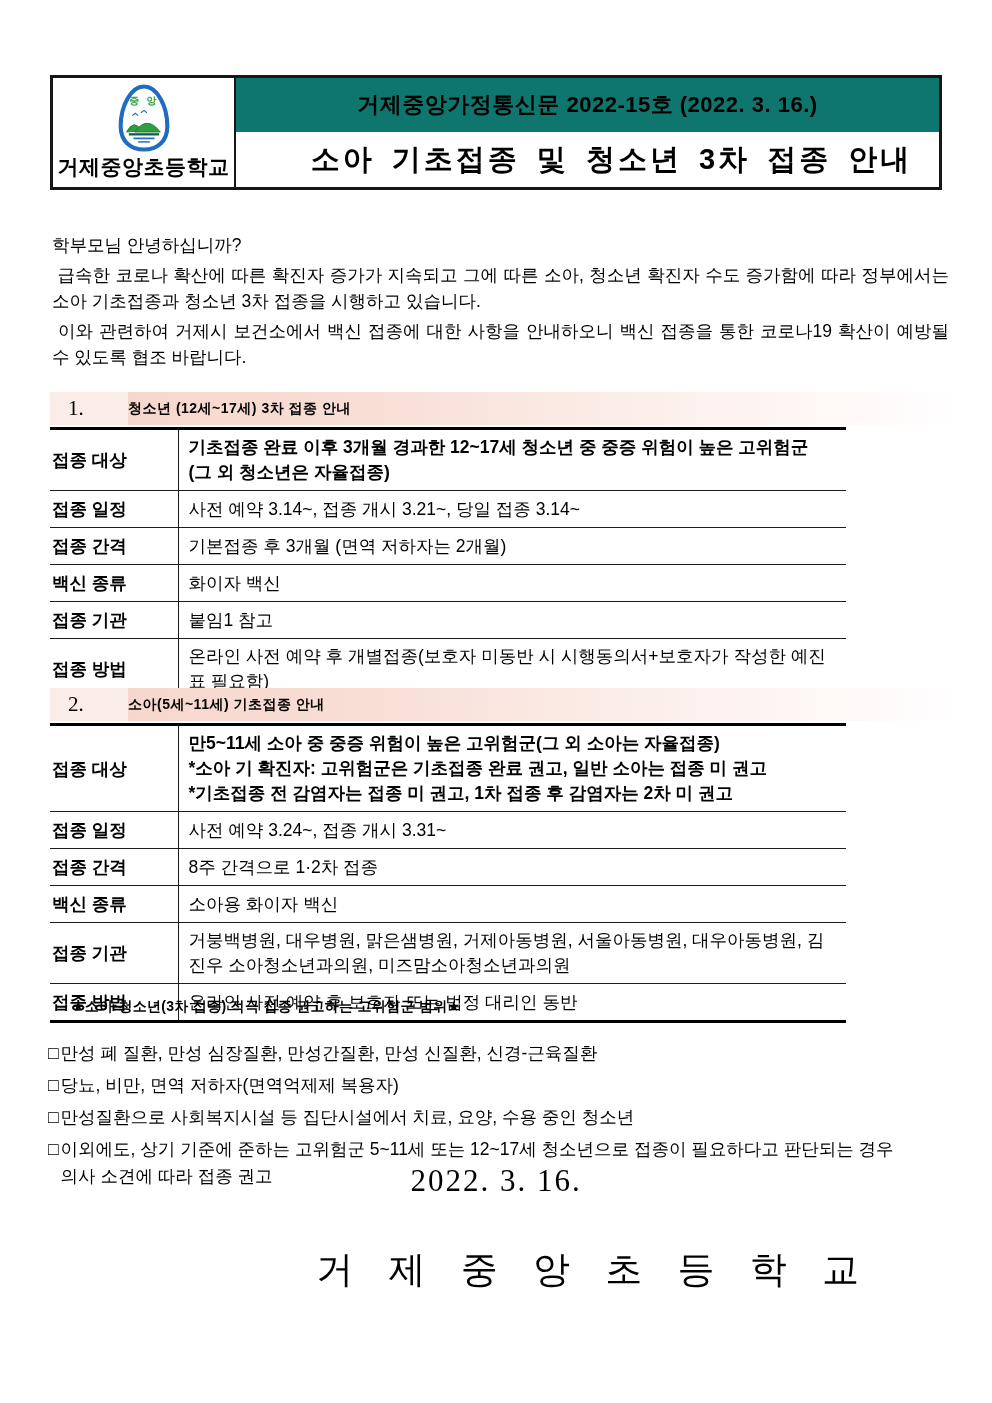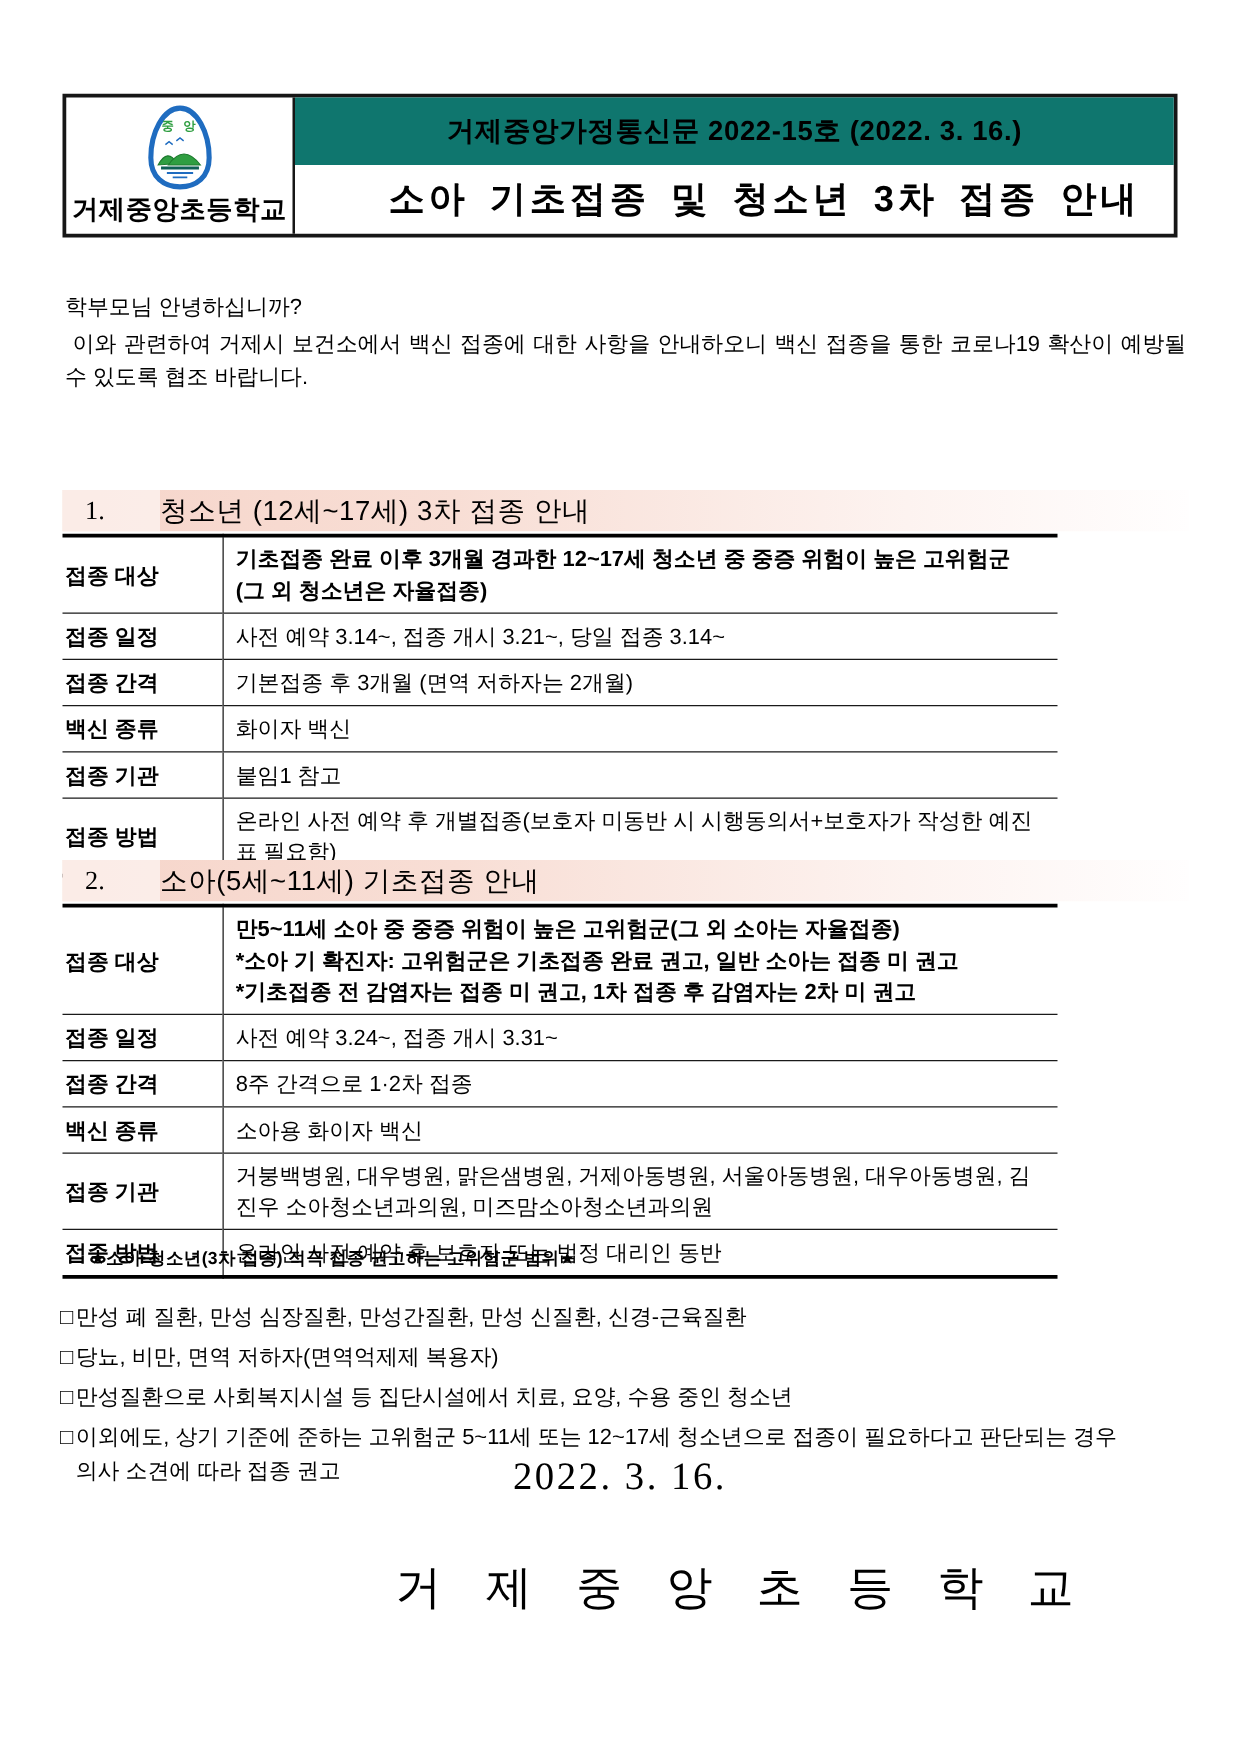--- a/index.html
+++ b/index.html
@@ -48,21 +48,21 @@
     background:linear-gradient(to right,#f6d5ca 0%,#f8ded5 35%,#fdf3f0 75%,#fffefe 100%);
     display:flex; align-items:center;
   }
   .bar1 { top:392px; }
   .bar2 { top:688px; }
   .section-number {
     font-family:"Liberation Serif","DejaVu Serif",serif;
     font-size:21px; padding:0 0 0 18px; width:78px; box-sizing:border-box;
     background:rgba(255,255,255,0.55); height:100%; display:flex; align-items:center;
   }
-  .section-title { font-weight:normal; font-size:22px; letter-spacing:0.5px; }
+  .section-title { font-weight:bold; font-size:14px; letter-spacing:0.5px; }
 
   
   table.vtable {
     position:absolute; left:50px; width:796px;
     border-collapse:collapse; table-layout:fixed;
     border-top:3px solid #000; border-bottom:3px solid #000;
   }
   .t1 { top:427px; }
   .t2 { top:723px; }
   table.vtable td { vertical-align:middle; }
@@ -125,20 +125,21 @@
       <div class="school-name">거제중앙초등학교</div>
     </div>
     <div class="right-cell">
       <div class="banner">거제중앙가정통신문 2022-15호 (2022. 3. 16.)</div>
       <div class="doc-title">소아 기초접종 및 청소년 3차 접종 안내</div>
     </div>
   </div>
 
   <div class="intro">
     <p>학부모님 안녕하십니까?</p>
+    <p>&nbsp;급속한 코로나 확산에 따른 확진자 증가가 지속되고 그에 따른 소아, 청소년 확진자 수도 증가함에 따라 정부에서는 소아 기초접종과 청소년 3차 접종을 시행하고 있습니다.</p>
     <p>&nbsp;이와 관련하여 거제시 보건소에서 백신 접종에 대한 사항을 안내하오니 백신 접종을 통한 코로나19 확산이 예방될 수 있도록 협조 바랍니다.</p>
   </div>
 
   <div class="section-bar bar1">
     <span class="section-number">1.</span>
     <span class="section-title">청소년 (12세~17세) 3차 접종 안내</span>
   </div>
 
   <table class="vtable t1">
     <tbody>

